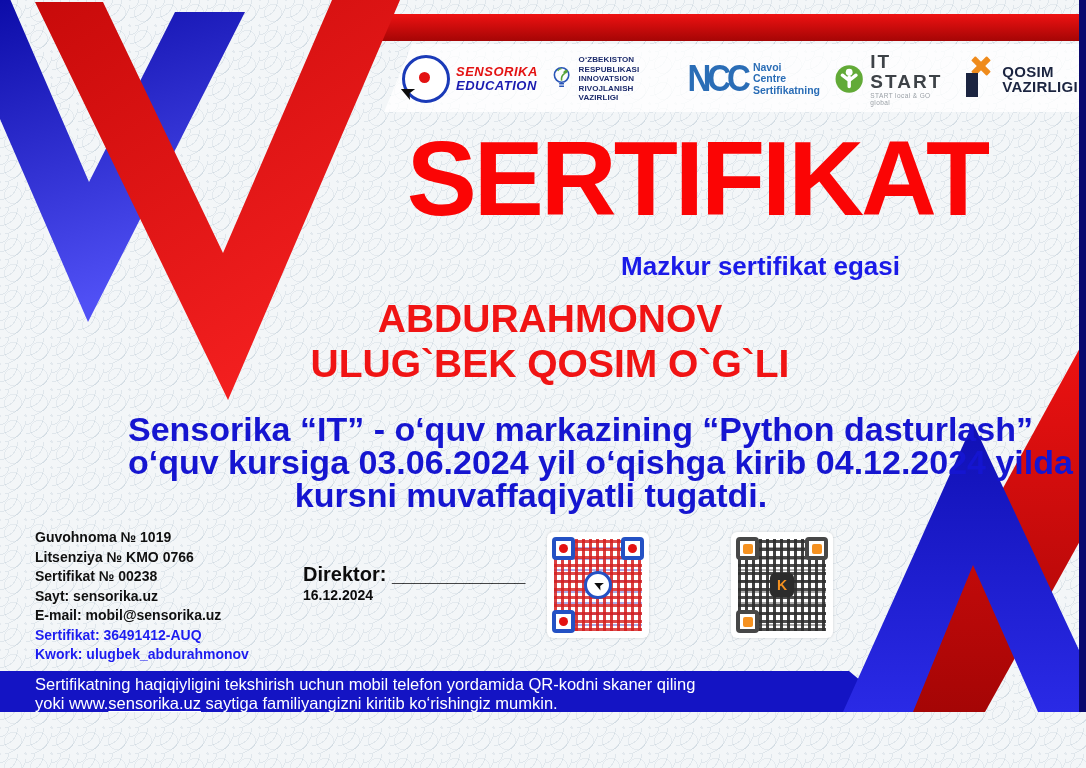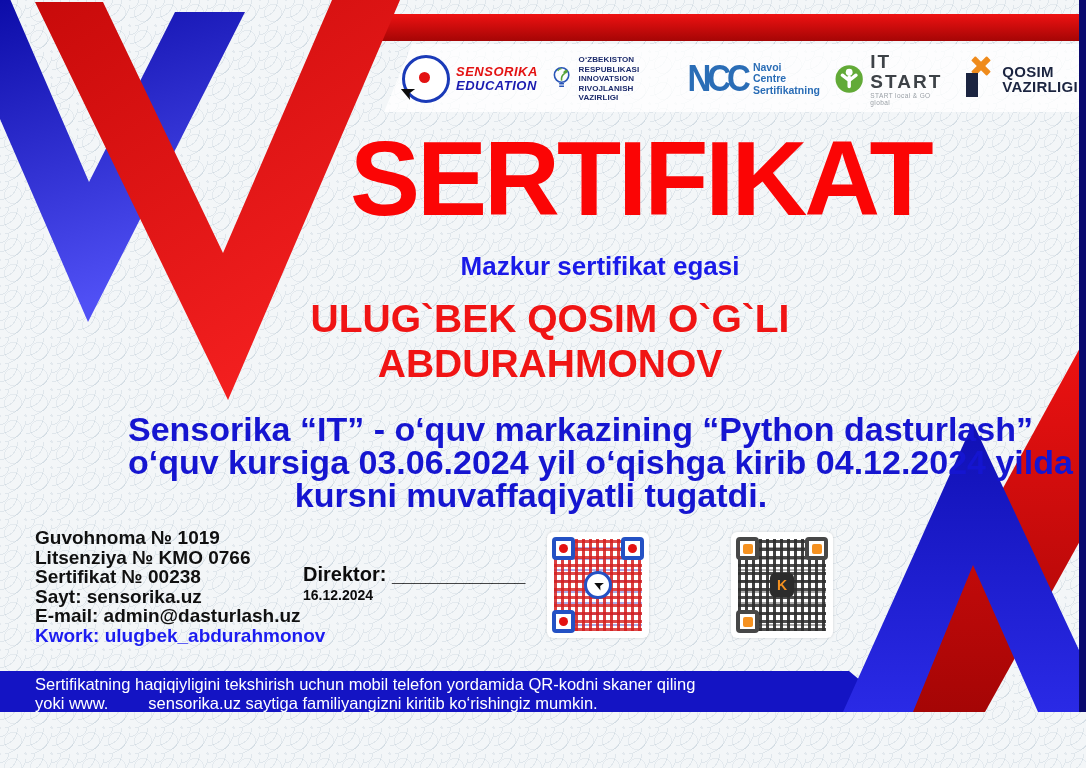--- a/index.html
+++ b/index.html
@@ -28,30 +28,30 @@
   .ncc-tx{font-size:10.5px;font-weight:bold;color:#2a6db6;line-height:11.5px;}
   .itp-tx .n{font-size:19px;font-weight:600;color:#3d4247;letter-spacing:2px;line-height:20px;}
   .itp-tx .t{font-size:6.5px;color:#9aa0a6;letter-spacing:.4px;}
   .prf-ic{position:relative;width:32px;height:40px;flex:0 0 auto;}
   .prf-ic .x1,.prf-ic .x2{position:absolute;left:6px;top:4px;width:22px;height:6px;background:#ef8b1c;border-radius:1px;}
   .prf-ic .x1{transform:rotate(45deg);} .prf-ic .x2{transform:rotate(-45deg);}
   .prf-ic .tw{position:absolute;left:2px;top:14px;width:12px;height:24px;background:#1b2440;}
   .prf-tx{font-size:15px;font-weight:900;color:#1b2440;line-height:15px;letter-spacing:.3px;}
 
   
-  .title{left:350px;top:126px;width:730px;font-size:105px;font-weight:700;
+  .title{left:332px;top:126px;width:730px;text-align:center;font-size:105px;font-weight:700;
          color:#fb0505;letter-spacing:-3px;line-height:1;white-space:nowrap;}
-  .subtitle{left:300px;top:251px;width:600px;text-align:center;font-size:26px;font-weight:bold;color:#1a1ae8;}
+  .subtitle{left:300px;top:251px;width:600px;text-align:right;font-size:26px;font-weight:bold;color:#1a1ae8;}
   .name{left:250px;top:296px;width:600px;text-align:center;font-size:39px;font-weight:bold;
         color:#f01414;line-height:45px;white-space:nowrap;}
   .course{left:128px;top:413px;width:806px;text-align:center;font-size:34px;font-weight:bold;
           color:#1515d0;line-height:33px;white-space:nowrap;}
 
   
-  .details{left:35px;top:528px;font-size:19px;font-weight:bold;color:#101010;line-height:19.5px;}
+  .details{left:35px;top:528px;font-size:14px;font-weight:bold;color:#101010;line-height:19.5px;}
   .details .bl{color:#1c1cf0;}
 
   .director{left:303px;top:563px;color:#0c0c0c;}
   .director .lbl{font-size:20px;font-weight:bold;}
   .director .dt{font-size:14px;font-weight:bold;margin-top:1px;}
 
   
   .qrcard{width:102px;height:106px;background:#fff;border-radius:6px;box-shadow:0 0 3px rgba(0,0,0,.15);}
   .qr1{left:547px;top:532px;} .qr2{left:731px;top:532px;}
   .qrm{position:absolute;inset:7px;}
@@ -71,21 +71,21 @@
   .qr2 .qf i{width:10px;height:10px;border-radius:2px;background:#f59120;}
   .qc{position:absolute;left:50%;top:50%;transform:translate(-50%,-50%);}
   .qc1{width:22px;height:22px;border-radius:50%;background:#fff;border:3px solid #2451c4;
        display:grid;place-items:center;}
   .qc1 span{font-size:13px;color:#0c0c0c;transform:rotate(205deg);line-height:1;}
   .qc2{width:24px;height:24px;background:#2b2b2b;border-radius:5px;color:#f59120;
        font-weight:bold;font-size:14px;display:grid;place-items:center;}
 
   
   .footer-text{left:35px;top:675px;font-size:16.5px;color:#ffffff;line-height:19px;z-index:4;}
-  .footer-text .lnk{text-underline-offset:2px;cursor:pointer;margin-left:40px;}
+  .footer-text .lnk{text-decoration:underline;text-underline-offset:2px;cursor:pointer;}
 </style>
 </head>
 <body>
 
 <div class="cert">
 
   <svg class="deco" width="1086" height="768" viewBox="0 0 1086 768">
     <defs>
       <linearGradient id="gBlue" x1="0" y1="0" x2="0.3" y2="1">
         <stop offset="0" stop-color="#0505a0"></stop>
@@ -181,36 +181,37 @@
         <div>QOSIM</div>
         <div>VAZIRLIGI</div>
       </div>
     </div>
   </div>
 
   <div class="abs title">SERTIFIKAT</div>
   <div class="abs subtitle">Mazkur sertifikat egasi</div>
 
   <div class="abs name">
+    <div>ABDURAHMONOV</div>
     <div>ULUG`BEK QOSIM O`G`LI</div>
-    <div>ABDURAHMONOV</div>
   </div>
 
   <div class="abs course">
     <div>Sensorika “IT” - o‘quv markazining “Python dasturlash”</div>
     <div>o‘quv kursiga 03.06.2024 yil o‘qishga kirib 04.12.2024 yilda</div>
     <div>kursni muvaffaqiyatli tugatdi.</div>
   </div>
 
   <div class="abs details">
     <div>Guvohnoma № 1019</div>
     <div>Litsenziya № KMO 0766</div>
     <div>Sertifikat № 00238</div>
     <div>Sayt: sensorika.uz</div>
-    <div>E-mail: admin@dasturlash.uz</div>
+    <div>E-mail: mobil@sensorika.uz</div>
+    <div class="bl">Sertifikat: 36491412-AUQ</div>
     <div class="bl">Kwork: ulugbek_abdurahmonov</div>
   </div>
 
   <div class="abs director">
     <div class="lbl">
       <span>Direktor:</span>
       <span>____________</span>
     </div>
     <div class="dt">16.12.2024</div>
   </div>

